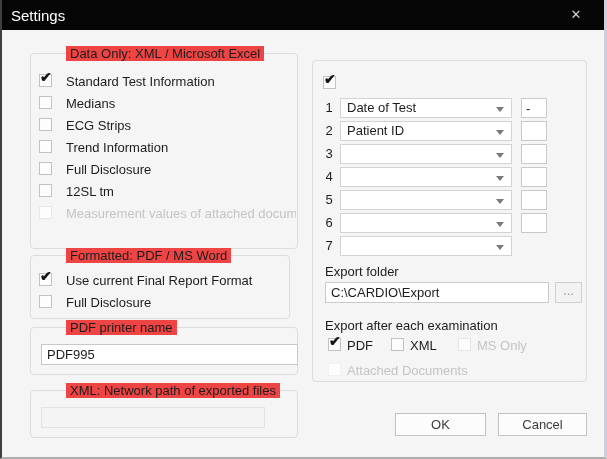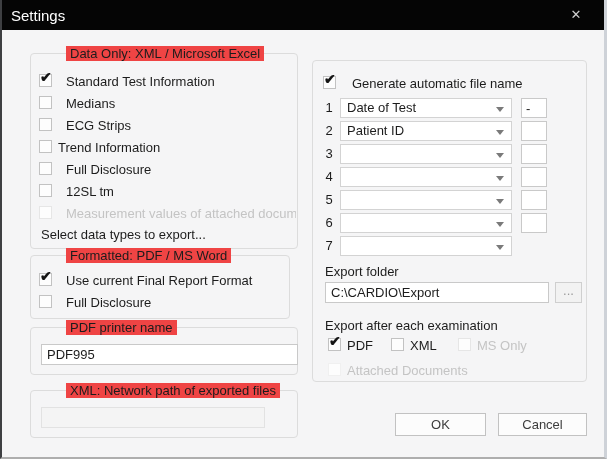--- a/index.html
+++ b/index.html
@@ -95,35 +95,34 @@
       <div class="cbrow" style="left:8px; top:63px; right:4px;">
         <span class="cb"></span>
         <span class="lbl" style="left:27px;">ECG Strips</span>
       </div>
       <div class="cbrow" style="left:8px; top:41px; right:4px;">
         <span class="cb"></span>
         <span class="lbl" style="left:27px;">Medians</span>
       </div>
       <div class="cbrow" style="left:8px; top:85px; right:4px;">
         <span class="cb"></span>
-        <span class="lbl" style="left:19px;">Trend Information</span>
+        <span class="lbl" style="left:27px;">Trend Information</span>
       </div>
       <div class="cbrow" style="left:8px; top:107px; right:4px;">
         <span class="cb"></span>
         <span class="lbl" style="left:27px;">Full Disclosure</span>
       </div>
       <div class="cbrow" style="left:8px; top:129px; right:4px;">
         <span class="cb"></span>
         <span class="lbl" style="left:27px;">12SL tm</span>
       </div>
       <div class="cbrow clip" style="left:8px; top:151px; right:1px;">
         <span class="cb disabled"></span>
         <span class="lbl disabled" style="left:27px;">Measurement values of attached documents</span>
       </div>
-      <span class="plainlabel" style="left:10px; top:173px;">Select data types to export...</span>
     </div>
 
     <div class="group" style="left:28px; top:225px; width:260px; height:64px;">
       <span class="gtitle">Formatted: PDF / MS Word</span>
       <div class="cbrow" style="left:8px; top:16px; right:4px;">
         <span class="cb">
             <span class="check">✔</span>
           </span>
         <span class="lbl" style="left:27px;">Use current Final Report Format</span>
       </div>
@@ -142,21 +141,20 @@
       <span class="gtitle">XML: Network path of exported files</span>
       <input class="txtfield disabled" disabled="" style="left: 10px; top: 16px; width: 224px; height: 21px;" value="">
     </div>
 
     <div class="group" style="left:310px; top:30px; width:275px; height:322px;">
 
       <div class="cbrow" style="left:10px; top:14px; right:4px;">
         <span class="cb">
             <span class="check">✔</span>
           </span>
-        <span class="lbl" style="left:29px;">Generate automatic file name</span>
       </div>
 
       <div class="fname-row" style="top:37px; width:275px;">
         <span class="num">1</span>
         <div class="combo">
           <span>Date of Test</span>
           <span class="arrow"></span>
         </div>
         <input class="txtfield sepbox" value="-" style="">
       </div>

